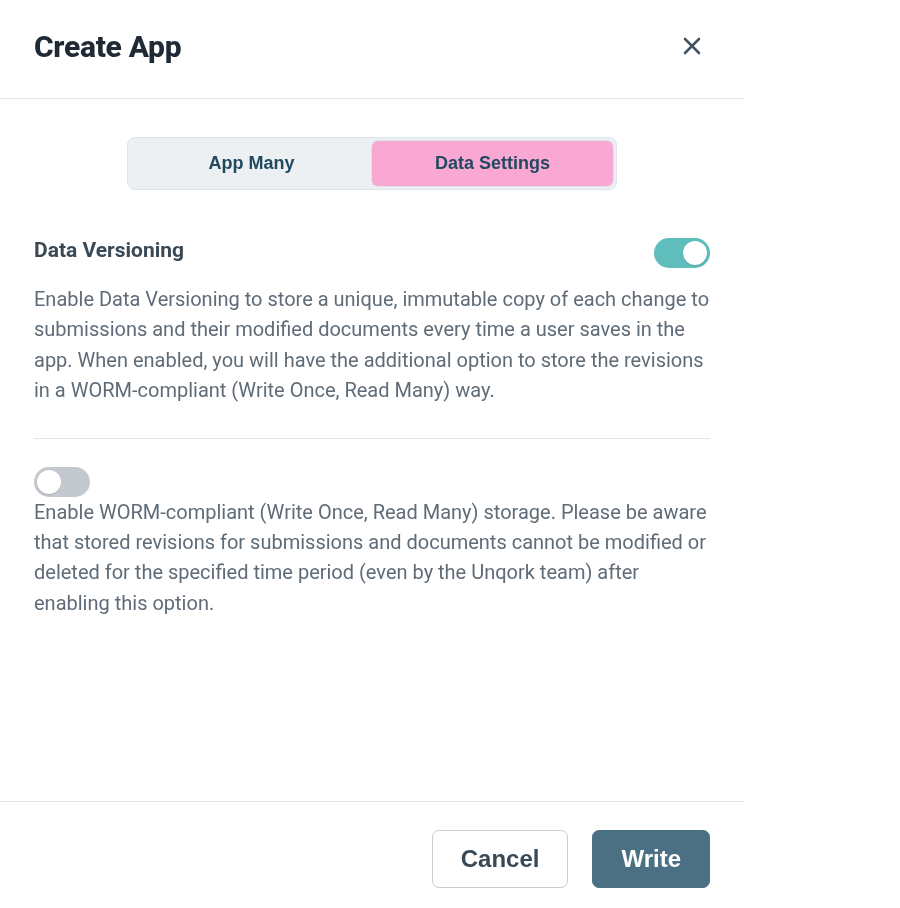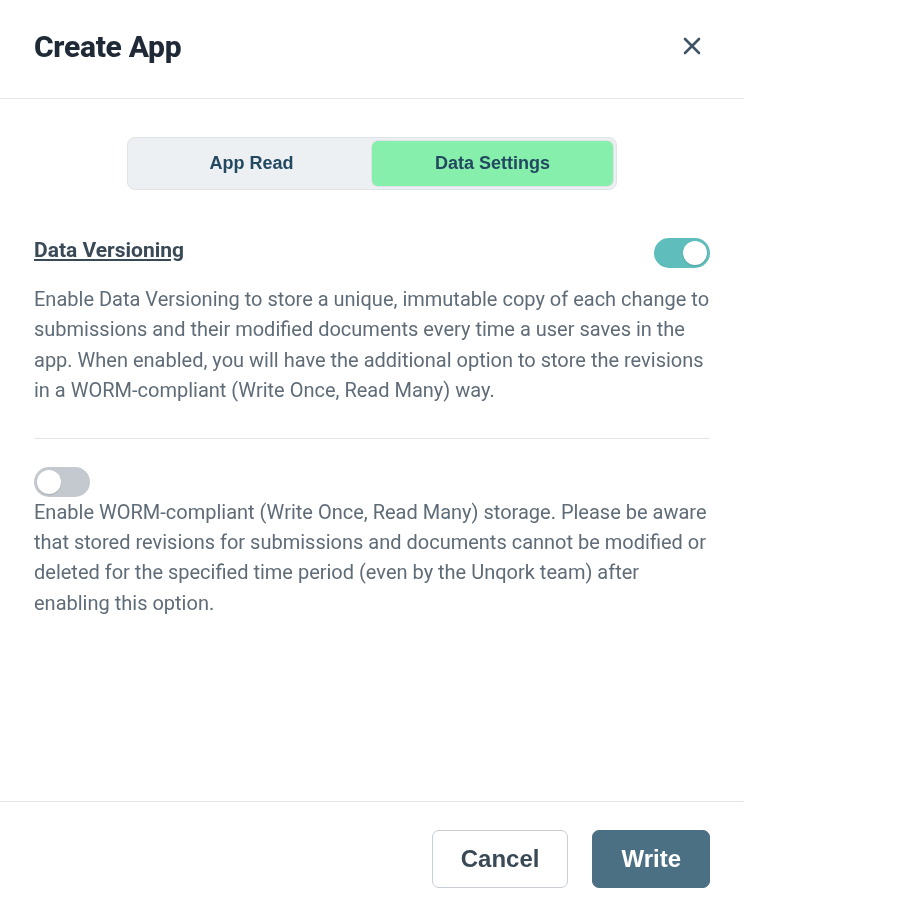--- a/index.html
+++ b/index.html
@@ -75,36 +75,35 @@
       padding: 12px 0;
       font-size: 18px;
       font-weight: 700;
       color: #224960;
       border-radius: 6px;
       cursor: pointer;
       border: none;
       background: transparent;
     }
     .tab.active {
-      background: #86efac;
+      background: #f9a8d4;
       box-shadow: 0 0 0 1px #dfe3e8;
     }
 
     .setting-row {
       display: flex;
       align-items: flex-start;
       justify-content: space-between;
       gap: 20px;
     }
     .setting-title {
       font-size: 21px;
       font-weight: 700;
       color: #3a4956;
       margin-bottom: 22px;
-      text-decoration: underline;
     }
     .setting-desc {
       font-size: 20px;
       line-height: 1.52;
       color: #5f6c78;
       margin-bottom: 32px;
     }
 
     .toggle {
       position: relative;
@@ -181,21 +180,21 @@
       <svg viewBox="0 0 20 20">
         <line x1="3" y1="3" x2="17" y2="17"></line>
         <line x1="17" y1="3" x2="3" y2="17"></line>
       </svg>
     </button>
   </div>
 
   <div class="modal-body">
 
     <div class="tabs">
-      <button class="tab">App Read</button>
+      <button class="tab">App Many</button>
       <button class="tab active">Data Settings</button>
     </div>
 
     <div class="setting-row">
       <div class="setting-title">Data Versioning</div>
       <button class="toggle on" aria-pressed="true">
         <span class="knob"></span>
       </button>
     </div>
     <p class="setting-desc">Enable Data Versioning to store a unique, immutable copy of each change to submissions and their modified documents every time a user saves in the app. When enabled, you will have the additional option to store the revisions in a WORM-compliant (Write Once, Read Many) way.</p>

